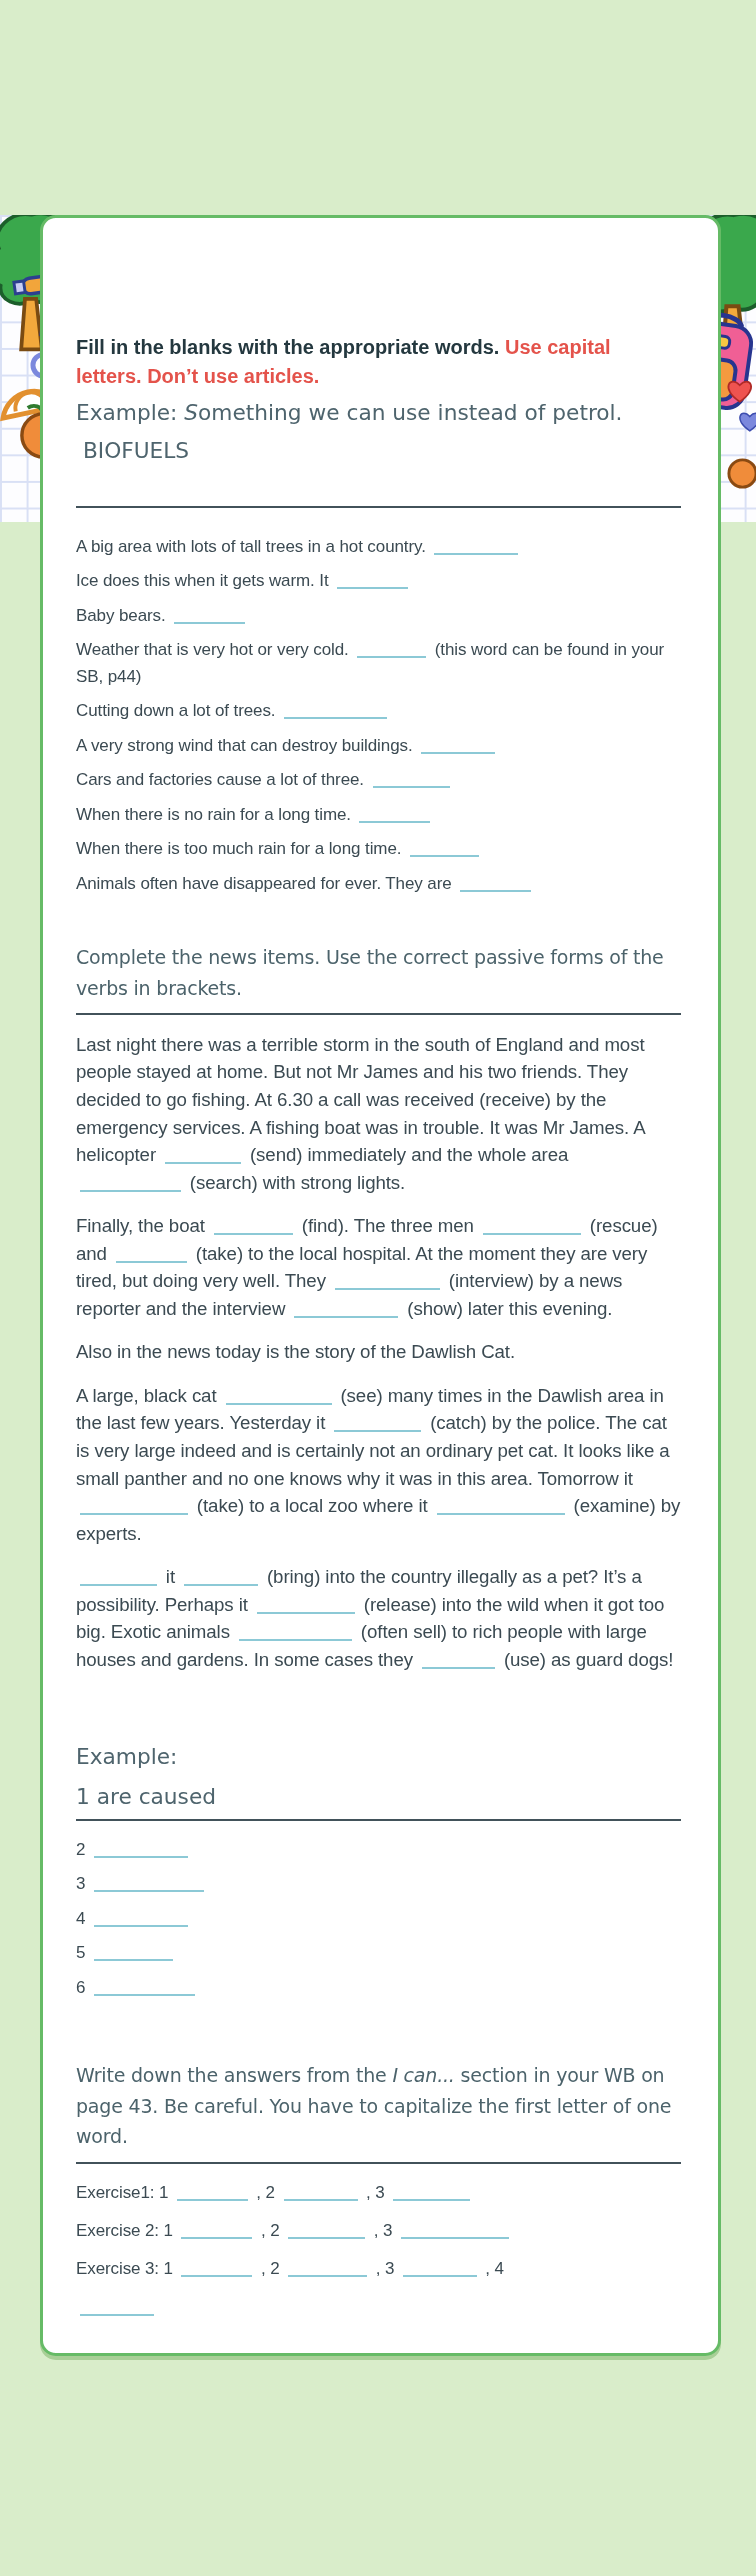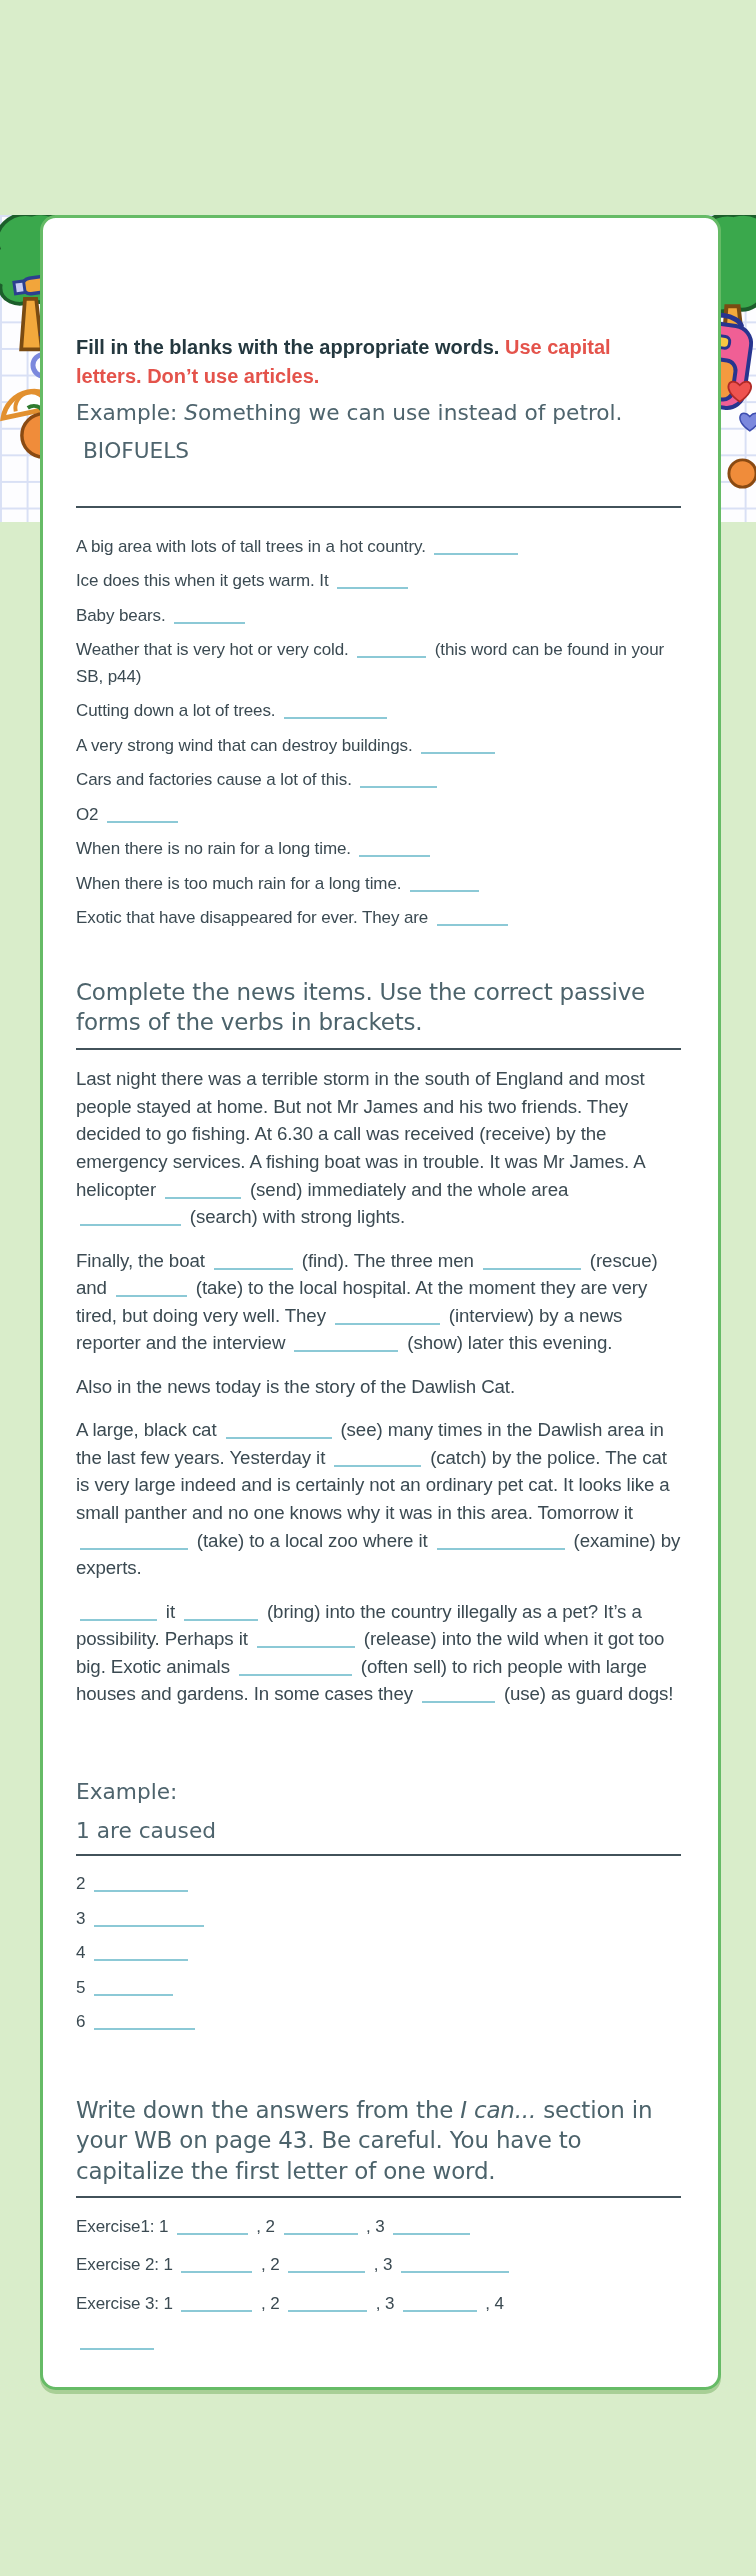--- a/index.html
+++ b/index.html
@@ -62,21 +62,21 @@
   .blank{
     display:inline-block;height:13.8px;margin:0 3.9px;
     border-bottom:2px solid #8cc9d6;
     vertical-align:-3px;
     border-radius:0 0 45%/5.9px 45%/5.9px;
   }
 
   h2.sec{
     margin:0 0 7.9px;font-weight:400;
     font-family:"DejaVu Sans",sans-serif;
-    font-size:23px;line-height:30.5px;color:#4c636b;letter-spacing:-0.2px;
+    font-size:19px;line-height:30.5px;color:#4c636b;letter-spacing:-0.2px;
   }
   .q2{margin-top:45px;}
   .q3{margin-top:69px;}
   .q4{margin-top:59px;}
   .q3 .example{margin-top:9.8px;}
   .q3 .rule{margin-top:7.9px;}
 </style>
 </head>
 <body>
 
@@ -230,25 +230,24 @@
       <p class="example"><span>Example: </span><span style="font-style: italic;">S</span><span>omething we can use instead of petrol.</span></p>
       <p class="example ans">BIOFUELS</p>
       <hr class="rule rule-first">
       <div>
         <div class="item"><span>A big area with lots of tall trees in a hot country. </span><span class="blank" style="width: 84px;"></span></div>
         <div class="item"><span>Ice does this when it gets warm. It </span><span class="blank" style="width: 71px;"></span></div>
         <div class="item"><span>Baby bears. </span><span class="blank" style="width: 71px;"></span></div>
         <div class="item"><span>Weather that is very hot or very cold. </span><span class="blank" style="width: 69px;"></span><span> (this word can be found in your SB, p44)</span></div>
         <div class="item"><span>Cutting down a lot of trees. </span><span class="blank" style="width: 103px;"></span></div>
         <div class="item"><span>A very strong wind that can destroy buildings. </span><span class="blank" style="width: 74px;"></span></div>
-        <div class="item"><span>Cars and factories cause a lot of this. </span><span class="blank" style="width: 77px;"></span></div>
-        <div class="item"><span>O2 </span><span class="blank" style="width: 71px;"></span></div>
+        <div class="item"><span>Cars and factories cause a lot of three. </span><span class="blank" style="width: 77px;"></span></div>
         <div class="item"><span>When there is no rain for a long time. </span><span class="blank" style="width: 71px;"></span></div>
         <div class="item"><span>When there is too much rain for a long time. </span><span class="blank" style="width: 69px;"></span></div>
-        <div class="item"><span>Exotic that have disappeared for ever. They are </span><span class="blank" style="width: 71px;"></span></div>
+        <div class="item"><span>Animals often have disappeared for ever. They are </span><span class="blank" style="width: 71px;"></span></div>
       </div>
     </div>
 
     <div class="q2">
       <h2 class="sec">Complete the news items. Use the correct passive forms of the verbs in brackets.</h2>
       <hr class="rule">
       <p class="para"><span>Last night there was a terrible storm in the south of England and most people stayed at home. But not Mr James and his two friends. They decided to go fishing. At 6.30 a call was received (receive) by the emergency services. A fishing boat was in trouble. It was Mr James. A helicopter </span><span class="blank" style="width: 76px;"></span><span> (send) immediately and the whole area </span><span class="blank" style="width: 101px;"></span><span> (search) with strong lights.</span></p>
       <p class="para"><span>Finally, the boat </span><span class="blank" style="width: 79px;"></span><span> (find). The three men </span><span class="blank" style="width: 98px;"></span><span> (rescue) and </span><span class="blank" style="width: 71px;"></span><span> (take) to the local hospital. At the moment they are very tired, but doing very well. They </span><span class="blank" style="width: 105px;"></span><span> (interview) by a news reporter and the interview </span><span class="blank" style="width: 104px;"></span><span> (show) later this evening.</span></p>
       <p class="para"><span>Also in the news today is the story of the Dawlish Cat.</span></p>
       <p class="para"><span>A large, black cat </span><span class="blank" style="width: 106px;"></span><span> (see) many times in the Dawlish area in the last few years. Yesterday it </span><span class="blank" style="width: 87px;"></span><span> (catch) by the police. The cat is very large indeed and is certainly not an ordinary pet cat. It looks like a small panther and no one knows why it was in this area. Tomorrow it </span><span class="blank" style="width: 108px;"></span><span> (take) to a local zoo where it </span><span class="blank" style="width: 128px;"></span><span> (examine) by experts.</span></p>

